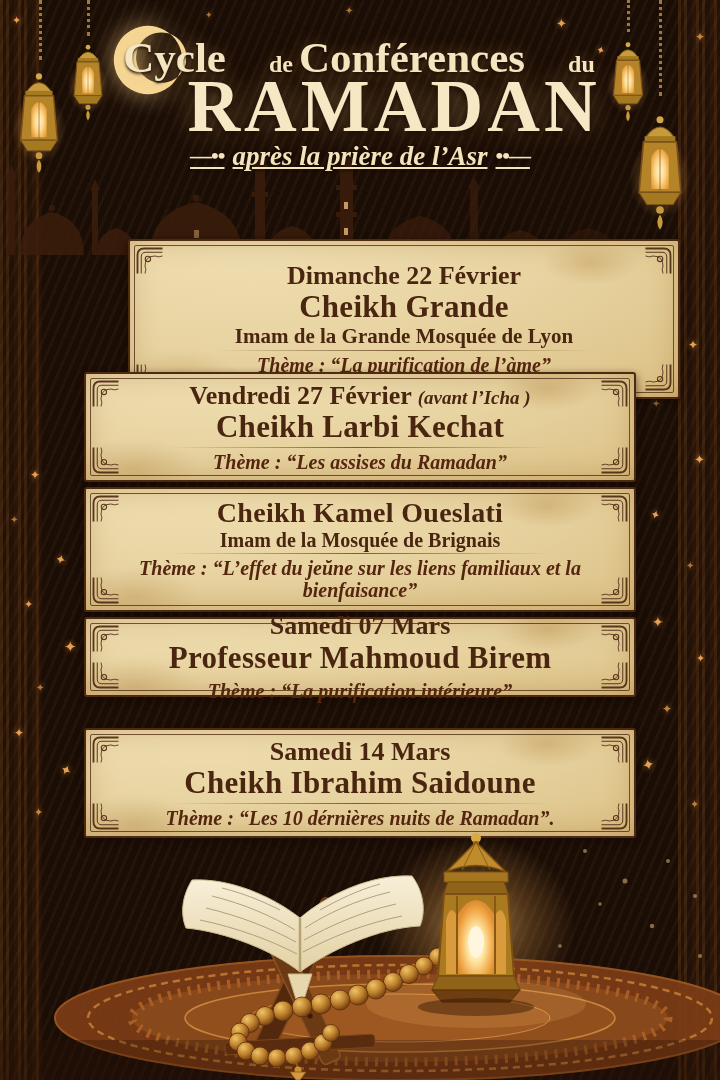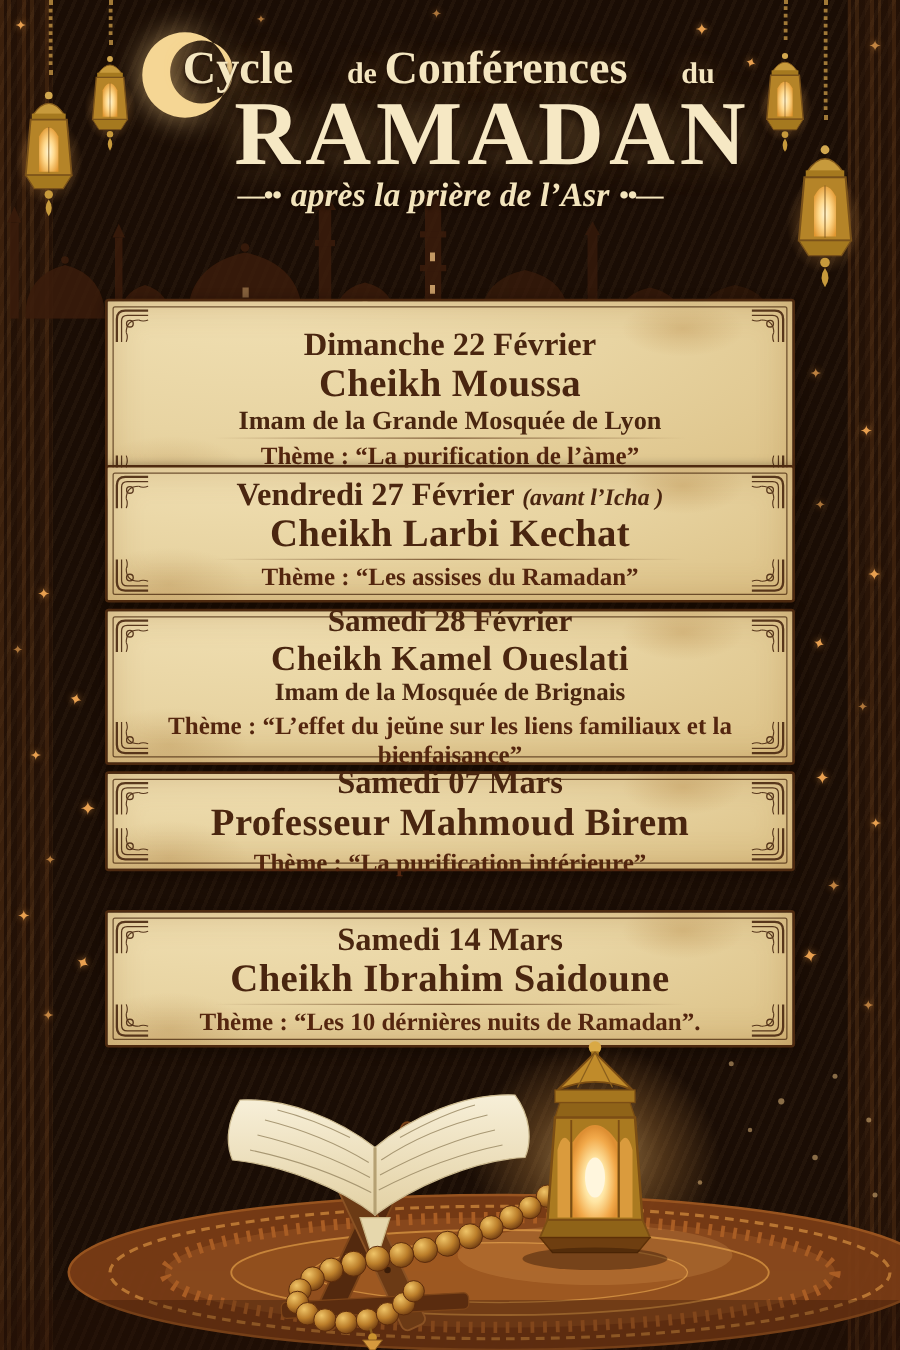--- a/index.html
+++ b/index.html
@@ -20,45 +20,45 @@
      repeating-linear-gradient(90deg, rgba(160,90,35,.38) 0 3px, rgba(55,26,9,.5) 3px 6px,
        rgba(185,110,45,.3) 6px 9px, rgba(55,26,9,.45) 9px 14px, rgba(120,62,24,.25) 14px 18px);}
   .edge.l{left:0}.edge.r{right:0}
   .star{position:absolute;color:#e8a050;text-shadow:0 0 6px rgba(255,170,80,.65);pointer-events:none;}
   .chain{position:absolute;width:0;border-left:3px dotted #b98c40;opacity:.85;}
   .lantern,.mosque,.crescent,.scene{position:absolute;}
   .crescent{filter:drop-shadow(0 0 12px rgba(255,214,140,.65));}
   
   .t1{position:absolute;top:33px;left:0;width:100%;text-align:center;color:#f4e6c0;font-weight:bold;
       text-shadow:0 2px 3px rgba(25,10,3,.9),0 0 18px rgba(255,195,115,.3);}
-  .t1 .big{font-size:37px;} .t1 .small{font-size:24px;padding:0 2px;margin-left:37px;}
+  .t1 .big{font-size:43px;} .t1 .small{font-size:24px;padding:0 2px;margin-left:37px;}
   .t2{position:absolute;top:70px;left:0;width:100%;text-align:center;font-size:73px;font-weight:bold;
       letter-spacing:4px;color:#f6e8c4;line-height:1;
       text-shadow:0 4px 6px rgba(25,10,3,.85),0 0 26px rgba(255,205,125,.35);padding-left:34px;}
   .t3{position:absolute;top:141px;left:0;width:100%;text-align:center;font-size:27px;font-weight:bold;
-      font-style:italic;color:#f3e4bc;text-shadow:0 2px 3px rgba(25,10,3,.9);}
+      font-style:italic;color:#f3e4bc;text-shadow:0 2px 3px rgba(25,10,3,.9);text-decoration:underline;}
   .t3 .orn{font-style:normal;letter-spacing:-1px;margin:0 8px;font-size:22px;vertical-align:2px;}
   
   .card{position:absolute;left:84px;width:552px;border:2px solid #4e2a10;border-radius:3px;
       box-sizing:border-box;display:flex;flex-direction:column;justify-content:center;align-items:center;
       padding:5px 12px;color:#4a2610;text-align:center;line-height:1.12;
       background:
         radial-gradient(70px 32px at 84% 14%, rgba(172,120,50,.28), rgba(172,120,50,0) 70%),
         radial-gradient(90px 42px at 9% 88%, rgba(160,110,45,.22), rgba(160,110,45,0) 70%),
         radial-gradient(120% 150% at 22% 0%, #f0dfb2 0%, #e8d4a2 45%, #ddc389 85%, #d2b477 100%);
       box-shadow:0 3px 9px rgba(18,8,2,.6), inset 0 0 28px rgba(150,95,35,.32);}
   .card::before{content:"";position:absolute;inset:4px;border:1.5px solid rgba(72,40,14,.75);border-radius:2px;pointer-events:none;}
-  .c1{top:239px;height:160px;} .c2{top:372px;height:110px;} .c3{top:487px;height:125px;}
+  .c1{top:239px;height:160px;margin-left:44px;} .c2{top:372px;height:110px;} .c3{top:487px;height:125px;}
   .c4{top:617px;height:80px;} .c5{top:728px;height:110px;}
   .date{font-size:26px;font-weight:bold;}
   .date .note{font-size:19px;font-style:italic;}
   .speaker{font-size:31px;font-weight:bold;letter-spacing:.3px;}
   .role{font-size:21px;font-weight:bold;}
   .sep{width:72%;height:1px;margin:2px auto 3px;background:linear-gradient(90deg,rgba(90,50,18,0),rgba(90,50,18,.75),rgba(90,50,18,0));}
-  .theme{font-size:20px;font-weight:bold;color:#54260f;}
+  .theme{font-size:20px;font-weight:bold;font-style:italic;color:#54260f;}
   .c3 .theme{font-size:20px;} .c3 .speaker{font-size:28px;} .c3 .role{font-size:20px;} .c3 .date{font-size:25px;}
   .cfl{position:absolute;width:30px;height:30px;opacity:.9;}
   .cfl.tl{top:5px;left:5px}.cfl.tr{top:5px;right:5px;transform:scaleX(-1)}
   .cfl.bl{bottom:5px;left:5px;transform:scaleY(-1)}.cfl.br{bottom:5px;right:5px;transform:scale(-1,-1)}
 </style>
 </head>
 <body>
 
 <svg width="0" height="0" style="position:absolute">
   <defs>
@@ -218,21 +218,21 @@
     <svg class="cfl tr" viewBox="0 0 36 36">
         <use href="#cornerFl"></use>
       </svg>
     <svg class="cfl bl" viewBox="0 0 36 36">
         <use href="#cornerFl"></use>
       </svg>
     <svg class="cfl br" viewBox="0 0 36 36">
         <use href="#cornerFl"></use>
       </svg>
     <div class="date">Dimanche 22 Février</div>
-    <div class="speaker">Cheikh Moussa</div>
+    <div class="speaker">Cheikh Grande</div>
     <div class="role">Imam de la Grande Mosquée de Lyon</div>
     <div class="sep"></div>
     <div class="theme">Thème : “La purification de l’àme”</div>
   </section>
 
   <section class="card c2">
     <svg class="cfl tl" viewBox="0 0 36 36">
         <use href="#cornerFl"></use>
       </svg>
     <svg class="cfl tr" viewBox="0 0 36 36">
@@ -256,21 +256,20 @@
       </svg>
     <svg class="cfl tr" viewBox="0 0 36 36">
         <use href="#cornerFl"></use>
       </svg>
     <svg class="cfl bl" viewBox="0 0 36 36">
         <use href="#cornerFl"></use>
       </svg>
     <svg class="cfl br" viewBox="0 0 36 36">
         <use href="#cornerFl"></use>
       </svg>
-    <div class="date">Samedi 28 Février</div>
     <div class="speaker">Cheikh Kamel Oueslati</div>
     <div class="role">Imam de la Mosquée de Brignais</div>
     <div class="sep"></div>
     <div class="theme">Thème : “L’effet du jeŭne sur les liens familiaux et la bienfaisance”</div>
   </section>
 
   <section class="card c4">
     <svg class="cfl tl" viewBox="0 0 36 36">
         <use href="#cornerFl"></use>
       </svg>

